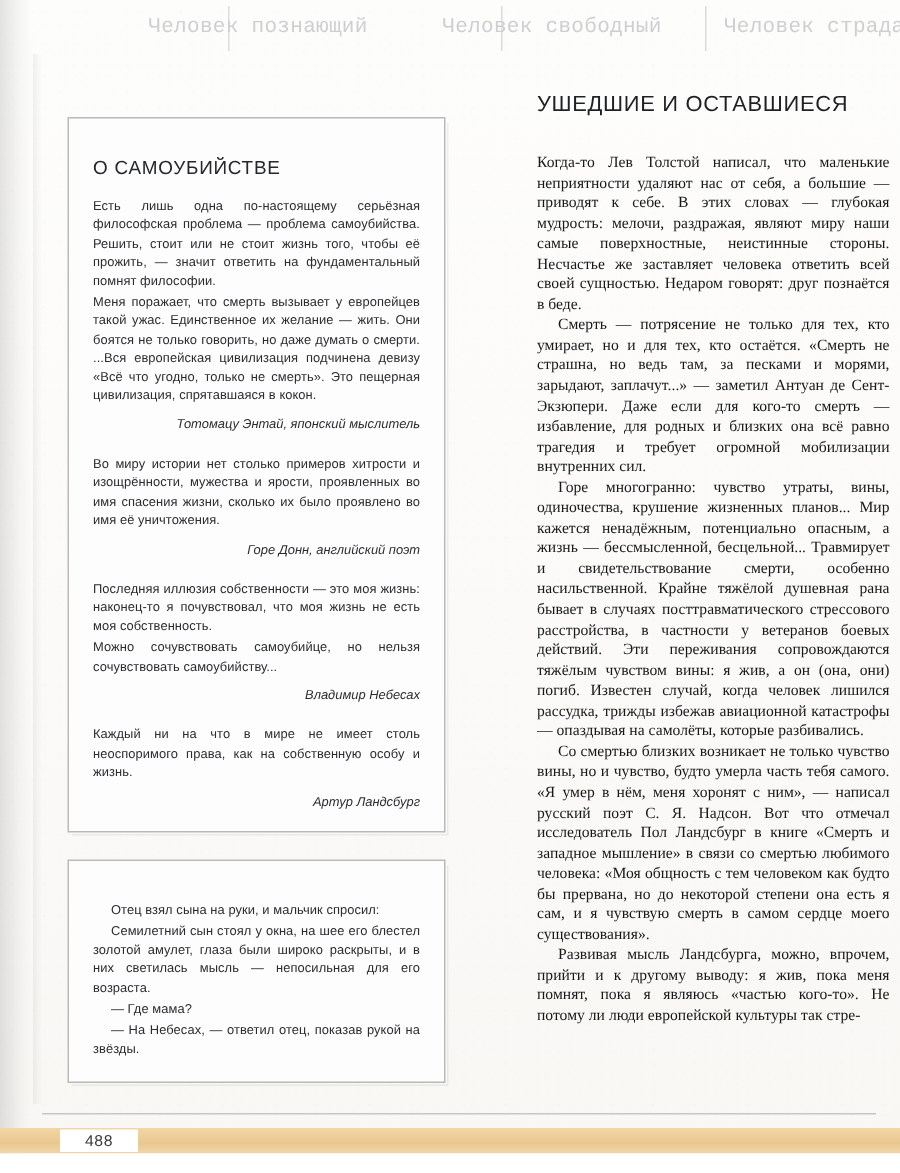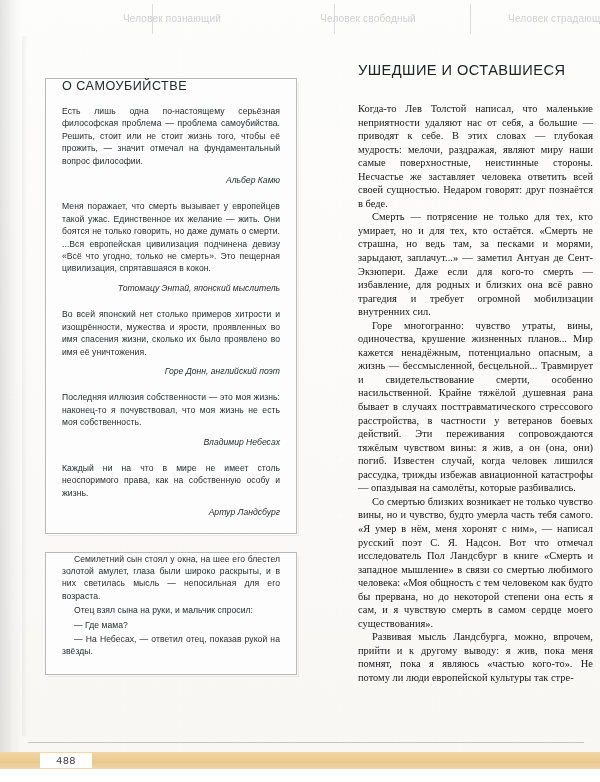--- a/index.html
+++ b/index.html
@@ -44,22 +44,22 @@
     height: 36px;
     display: flex;
     align-items: center;
   }
   .tab {
     position: relative;
     height: 34px;
     display: flex;
     align-items: center;
     justify-content: center;
-    font-family: Liberation Sans, sans-serif;
-    font-size: 10px;
+    font-family: Liberation Mono, monospace;
+    font-size: 14px;
     letter-spacing: .2px;
     color: #cfcfd2;
     white-space: nowrap;
   }
   .tab.t1 { left: 97px;  width: 150px; }
   .tab.t2 { left: 143px; width: 150px; }
   .tab.t3 { left: 185px; width: 150px; }
   .tab-rule {
     position: absolute;
     top: 4px;
@@ -84,21 +84,21 @@
     top: 62px;
     width: 235px;
   }
 
   
   .box {
     position: relative;
     border: 1px solid #b9b9b9;
     background: #fdfdfd;
     box-shadow: 0 0 0 0 rgba(0,0,0,0);
-    padding: 0 16px 14px 16px;
+    padding: 26px 16px 14px 16px;
     box-sizing: border-box;
     margin-bottom: 18px;
   }
   .box::after {
     content: "";
     position: absolute;
     left: 2px; right: -3px;
     top: 3px; bottom: -3px;
     border-right: 1px solid rgba(0,0,0,.06);
     border-bottom: 1px solid rgba(0,0,0,.06);
@@ -184,21 +184,21 @@
     background: linear-gradient(to bottom, #f3d6a6, #e9c88f 60%, #f2d7ab);
   }
   .folio {
     position: absolute;
     left: 40px; top: 753px;
     width: 52px; height: 15px;
     display: flex;
     align-items: center;
     justify-content: center;
     background: #ffffff;
-    font-family: Liberation Mono, monospace;
+    font-family: Liberation Sans, sans-serif;
     font-size: 10.5px;
     color: #3b3b3b;
     letter-spacing: .4px;
   }
   .bottom-white {
     position: absolute;
     left: 0; top: 769px;
     width: 600px; height: 13px;
     background: #ffffff;
   }
@@ -218,41 +218,41 @@
     <div class="tab t1">Человек познающий</div>
     <div class="tab t2">Человек свободный</div>
     <div class="tab t3">Человек страдающий</div>
   </div>
 
   <div class="col-left">
 
     <div class="box">
       <h2 class="box-title">О САМОУБИЙСТВЕ</h2>
 
-      <p>Есть лишь одна по-настоящему серьёзная философская проблема — проблема самоубийства. Решить, стоит или не стоит жизнь того, чтобы её прожить, — значит отмечал на фундаментальный вопрос философии.</p>
-      <div class="attrib">Альбер Камю</div>
+      <p>Есть лишь одна по-настоящему серьёзная философская проблема — проблема самоубийства. Решить, стоит или не стоит жизнь того, чтобы её прожить, — значит ответить на фундаментальный помнят философии.</p>
 
       <p>Меня поражает, что смерть вызывает у европейцев такой ужас. Единственное их желание — жить. Они боятся не только говорить, но даже думать о смерти. ...Вся европейская цивилизация подчинена девизу «Всё что угодно, только не смерть». Это пещерная цивилизация, спрятавшаяся в кокон.</p>
       <div class="attrib">Тотомацу Энтай, японский мыслитель</div>
 
-      <p>Во всей японский нет столько примеров хитрости и изощрённости, мужества и ярости, проявленных во имя спасения жизни, сколько их было проявлено во имя её уничтожения.</p>
+      <p>Во миру истории нет столько примеров хитрости и изощрённости, мужества и ярости, проявленных во имя спасения жизни, сколько их было проявлено во имя её уничтожения.</p>
       <div class="attrib">Горе Донн, английский поэт</div>
 
       <p>Последняя иллюзия собственности — это моя жизнь: наконец-то я почувствовал, что моя жизнь не есть моя собственность.</p>
 
+      <p>Можно сочувствовать самоубийце, но нельзя сочувствовать самоубийству...</p>
       <div class="attrib">Владимир Небесах</div>
 
       <p>Каждый ни на что в мире не имеет столь неоспоримого права, как на собственную особу и жизнь.</p>
       <div class="attrib last">Артур Ландсбург</div>
     </div>
 
     <div class="box">
 
+      <p class="indent">Отец взял сына на руки, и мальчик спросил:</p>
       <p class="indent">Семилетний сын стоял у окна, на шее его блестел золотой амулет, глаза были широко раскрыты, и в них светилась мысль — непосильная для его возраста.</p>
-      <p class="indent">Отец взял сына на руки, и мальчик спросил:</p>
       <p class="indent">— Где мама?</p>
       <p class="indent">— На Небесах, — ответил отец, показав рукой на звёзды.</p>
 
     </div>
 
   </div>
 
   <div class="col-right article">
     <h1 class="article-title">УШЕДШИЕ И ОСТАВШИЕСЯ</h1>
     <p>Когда-то Лев Толстой написал, что маленькие неприятности удаляют нас от себя, а большие — приводят к себе. В этих словах — глубокая мудрость: мелочи, раздражая, являют миру наши самые поверхностные, неистинные стороны. Несчастье же заставляет человека ответить всей своей сущностью. Недаром говорят: друг познаётся в беде.</p>

